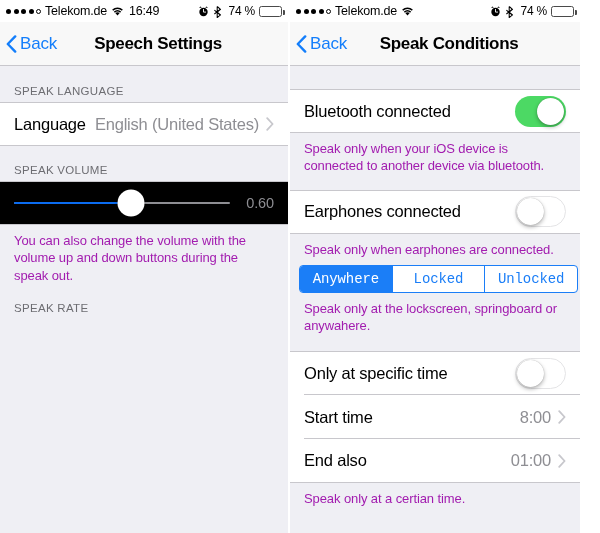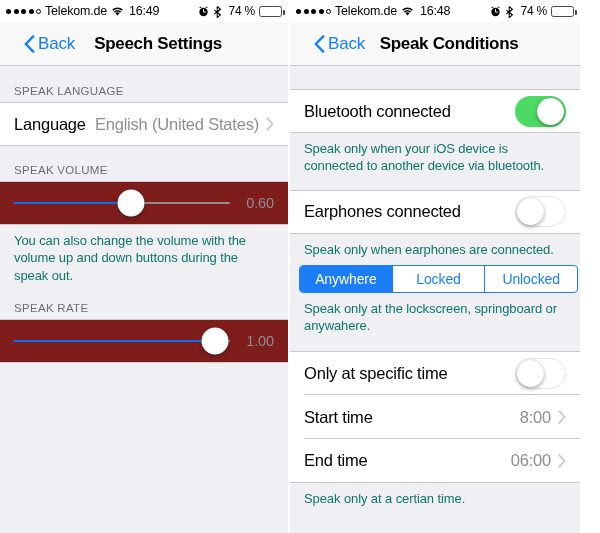--- a/index.html
+++ b/index.html
@@ -34,21 +34,21 @@
   .battery { width: 23px; height: 11px; border: 1px solid #4a4a4a; border-radius: 2.5px; position: relative; padding: 1px; }
   .battery::after { content:""; position:absolute; right:-3.5px; top:3px; width:2px; height:5px; background:#4a4a4a; border-radius:0 1px 1px 0; }
   .battfill { height: 100%; background: #2a2a2a; border-radius: 1px; }
   .alarm, .bt { width: 11px; height: 11px; display:inline-block; }
 
   
   .navbar {
     height: 44px; background: #f8f8f8; display: flex; align-items: center;
     position: relative; border-bottom: 1px solid #c8c7cc;
   }
-  .backbtn { display: flex; align-items: center; padding-left: 24px; gap: 3px; cursor: pointer; z-index: 3; }
+  .backbtn { display: flex; align-items: center; padding-left: 6px; gap: 3px; cursor: pointer; z-index: 3; }
   .chev-back { width: 11px; height: 18px; }
   .backlabel { color: #137efb; font-size: 17px; letter-spacing: -0.2px; }
   .navtitle {
     position: absolute; left: 0; right: 0; text-align: center;
     font-size: 17px; font-weight: 600; color: #000; letter-spacing: -0.3px; pointer-events: none; padding-left: 28px;
   }
 
   
   .content { position: absolute; top: 67px; bottom: 0; left: 0; right: 0; background: #efeff4; overflow: hidden; }
   .grouphdr {
@@ -60,26 +60,26 @@
     padding: 0 14px; position: relative;
     border-top: 1px solid #c8c7cc; border-bottom: 1px solid #c8c7cc;
   }
   .cell.stacked { border-bottom: none; }
   .cell + .cell.stacked { border-top: none; }
   .cell .sep-in { position:absolute; left:14px; right:0; top:-1px; height:1px; background:#c8c7cc; }
   .cell-title { font-size: 16.5px; color: #000; letter-spacing: -0.2px; }
   .cell-value { margin-left: auto; font-size: 16.5px; color: #8e8e93; letter-spacing: -0.2px; }
   .disclosure { width: 8px; height: 14px; margin-left: 7px; }
   .footnote {
-    font-size: 13px; color: #0f766e; line-height: 1.33;
+    font-size: 13px; color: #a21caf; line-height: 1.33;
     padding: 7px 14px 0 14px; letter-spacing: -0.1px;
   }
 
   
-  .slidercell { background:#7f1d1d; height: 44px; display:flex; align-items:center; padding: 0 14px;
+  .slidercell { background:#000000; height: 44px; display:flex; align-items:center; padding: 0 14px;
                 border-top: 1px solid #c8c7cc; border-bottom: 1px solid #c8c7cc; }
   .track { position: relative; height: 2px; flex: 1; background: #8e8e93; border-radius: 1px; margin-right: 12px; }
   .track .filled { position:absolute; left:0; top:0; height:2px; background:#0b6cf0; border-radius:1px; }
   .thumb {
     position: absolute; top: 50%; width: 27px; height: 27px; border-radius: 50%;
     background: #fff; transform: translate(-50%, -50%);
     box-shadow: 0 0 1px rgba(0,0,0,0.45), 0 2px 4px rgba(0,0,0,0.28);
   }
   .slidval { font-size: 14.5px; color: #8e8e93; width: 32px; text-align: right; letter-spacing: -0.1px; }
 
@@ -88,21 +88,21 @@
   .switch.on { background: #4cd964; }
   .switch.off { background: #fff; border: 1px solid #e4e4e6; }
   .switch .knob {
     position: absolute; top: 2px; width: 27px; height: 27px; border-radius: 50%;
     background: #fff; box-shadow: 0 0 1px rgba(0,0,0,0.3), 0 2px 4px rgba(0,0,0,0.3);
   }
   .switch.on .knob { right: 2px; }
   .switch.off .knob { left: 1px; top: 1px; }
 
   
-  .segwrap { padding: 7px 2px 0 9px; }
+  .segwrap { padding: 7px 2px 0 9px; font-family: Liberation Mono, monospace; }
   .segmented {
     display: flex; height: 28px; border: 1px solid #1b7ef7;
     border-radius: 4px; overflow: hidden; background: #fff;
   }
   .seg {
     flex: 1; display: flex; align-items: center; justify-content: center;
     font-size: 14px; color: #1b7ef7; letter-spacing: -0.1px; cursor: pointer;
     border-right: 1px solid #1b7ef7;
   }
   .seg:last-child { border-right: none; }
@@ -181,27 +181,20 @@
       <div class="slidercell">
         <span class="track">
           <span class="filled" id="volfill" style="width: 54%;"></span>
           <span class="thumb" id="volthumb" style="left: 54%;"></span>
         </span>
         <span class="slidval">0.60</span>
       </div>
       <div class="footnote">You can also change the volume with the volume up and down buttons during the speak out.</div>
 
       <div class="grouphdr">SPEAK RATE</div>
-      <div class="slidercell">
-        <span class="track">
-          <span class="filled" id="ratefill" style="width: 93%;"></span>
-          <span class="thumb" id="ratethumb" style="left: 93%;"></span>
-        </span>
-        <span class="slidval">1.00</span>
-      </div>
 
     </div>
   </div>
 
   <div class="phone right">
 
     <div class="statusbar">
       <div class="sb-left">
         <div class="dots">
           <span class="dot"></span>
@@ -212,21 +205,20 @@
         </div>
         <span class="carrier">Telekom.de</span>
         <span class="wifi">
           <svg width="13" height="11" viewBox="0 0 13 11">
               <path d="M6.5 9.6 4.3 7.1a3.4 3.4 0 0 1 4.4 0z" fill="#000"></path>
               <path d="M2.9 5.6a5.6 5.6 0 0 1 7.2 0l-.95 1.1a4.2 4.2 0 0 0-5.3 0z" fill="#000"></path>
               <path d="M1.2 3.6a8 8 0 0 1 10.6 0l-.95 1.1a6.6 6.6 0 0 0-8.7 0z" fill="#000"></path>
             </svg>
         </span>
       </div>
-      <div class="sb-center">16:48</div>
       <div class="sb-right">
         <span class="alarm">
           <svg width="11" height="11" viewBox="0 0 11 11">
               <circle cx="5.5" cy="6" r="4.2" fill="#000"></circle>
               <path d="M1 1.8 2.6.4l1.2 1.3zM10 1.8 8.4.4 7.2 1.7z" fill="#000"></path>
               <path d="M5.5 3.4v2.7H7.6" stroke="#fff" stroke-width="0.9" fill="none" stroke-linecap="round"></path>
             </svg>
         </span>
         <span class="bt">
           <svg width="9" height="12" viewBox="0 0 9 12">
@@ -294,22 +286,22 @@
         <span class="cell-title">Start time</span>
         <span class="cell-value">8:00</span>
         <span class="disclosure">
           <svg width="8" height="14" viewBox="0 0 8 14">
               <path d="M1.2 1.2 6.6 7l-5.4 5.8" stroke="#c7c7cc" stroke-width="1.8" fill="none" stroke-linecap="round" stroke-linejoin="round"></path>
             </svg>
         </span>
       </div>
       <div class="cell stacked" style="border-bottom:1px solid #c8c7cc;">
         <span class="sep-in"></span>
-        <span class="cell-title">End time</span>
-        <span class="cell-value">06:00</span>
+        <span class="cell-title">End also</span>
+        <span class="cell-value">01:00</span>
         <span class="disclosure">
           <svg width="8" height="14" viewBox="0 0 8 14">
               <path d="M1.2 1.2 6.6 7l-5.4 5.8" stroke="#c7c7cc" stroke-width="1.8" fill="none" stroke-linecap="round" stroke-linejoin="round"></path>
             </svg>
         </span>
       </div>
       <div class="footnote">Speak only at a certian time.</div>
 
     </div>
   </div>

